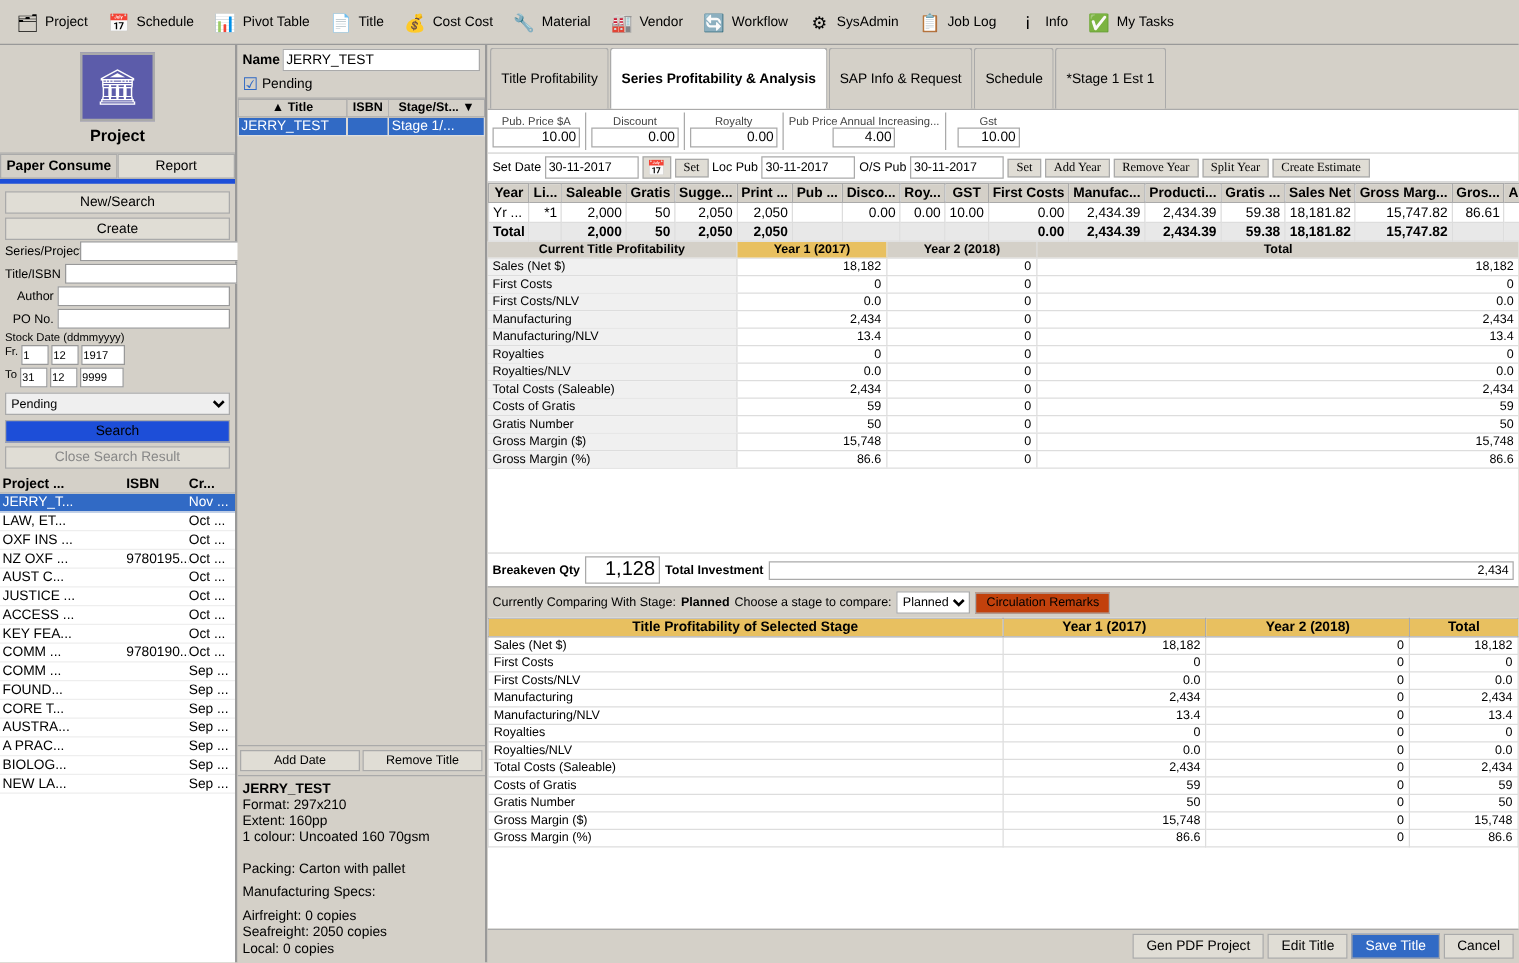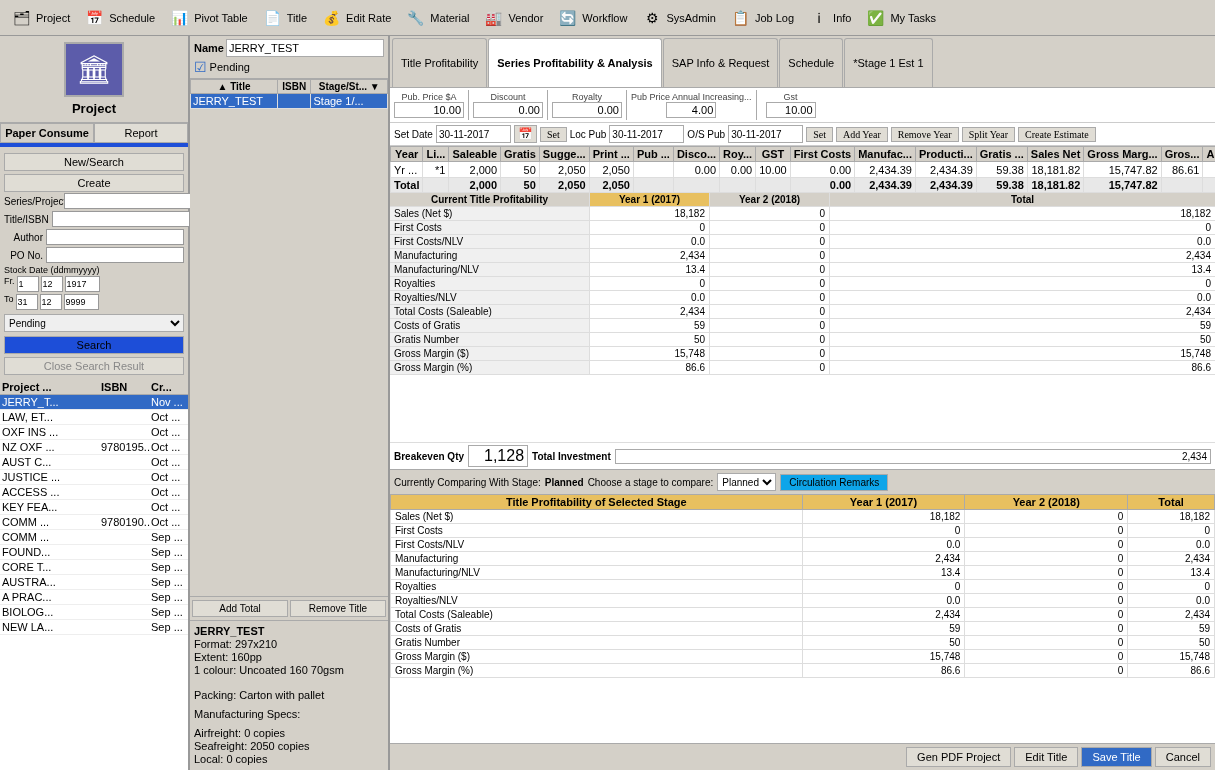--- a/index.html
+++ b/index.html
@@ -239,21 +239,21 @@
       display: flex; align-items: center; background: #d4d0c8;
       padding: 3px 4px; border-top: 1px solid #aaa; gap: 4px; flex-wrap: wrap;
     }
     .comp-label { font-size: 10px; }
     .comp-value { font-size: 10px; font-weight: bold; }
     .comp-choose { font-size: 10px; }
     .comp-select {
       height: 18px; border: 1px solid #aaa; background: white; font-size: 10px;
     }
     .comp-btn {
-      padding: 2px 8px; background: #0ea5e9; border: 1px solid #aaa;
+      padding: 2px 8px; background: #c2410c; border: 1px solid #aaa;
       cursor: pointer; font-size: 10px;
     }
 
     
     #comp-table-wrap { flex: 1; overflow: auto; background: white; }
     #comp-table { width: 100%; border-collapse: collapse; font-size: 10px; }
     #comp-table th {
       background: #e8c060; border: 1px solid #aaa; padding: 1px 3px;
       text-align: center; position: sticky; top: 0;
     }
@@ -295,21 +295,21 @@
   <div class="tb-item">
     <span class="tb-icon">📊</span>
     <span>Pivot Table</span>
   </div>
   <div class="tb-item">
     <span class="tb-icon">📄</span>
     <span>Title</span>
   </div>
   <div class="tb-item">
     <span class="tb-icon">💰</span>
-    <span>Edit Rate</span>
+    <span>Cost Cost</span>
   </div>
   <div class="tb-item">
     <span class="tb-icon">🔧</span>
     <span>Material</span>
   </div>
   <div class="tb-item">
     <span class="tb-icon">🏭</span>
     <span>Vendor</span>
   </div>
   <div class="tb-item">
@@ -498,21 +498,21 @@
         <tbody id="titles-tbody">
             <tr class="selected">
               <td>JERRY_TEST</td>
               <td></td>
               <td>Stage 1/...</td>
             </tr>
           </tbody>
       </table>
     </div>
     <div id="middle-buttons">
-      <button class="mid-btn">Add Total</button>
+      <button class="mid-btn">Add Date</button>
       <button class="mid-btn">Remove Title</button>
     </div>
     <div id="title-info">
       <div class="info-line" style="font-weight:bold">JERRY_TEST</div>
       <div class="info-line">Format: 297x210</div>
       <div class="info-line">Extent: 160pp</div>
       <div class="info-line">1 colour: Uncoated 160 70gsm</div>
       <div style="height:6px"></div>
       <div style="height:6px"></div>
       <div class="info-line">Packing: Carton with pallet</div>

